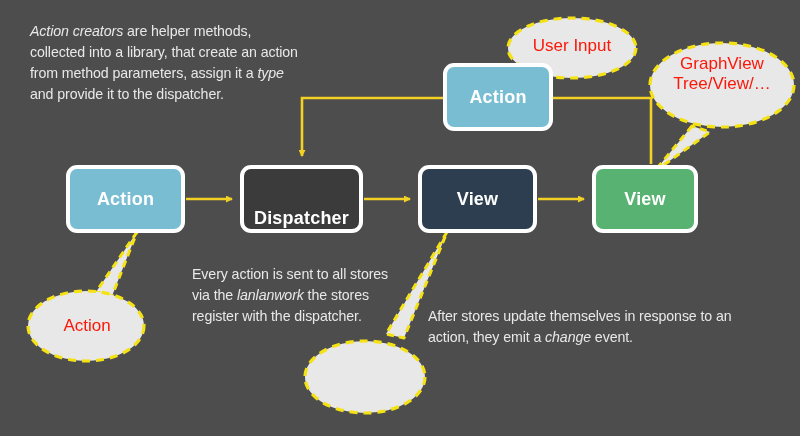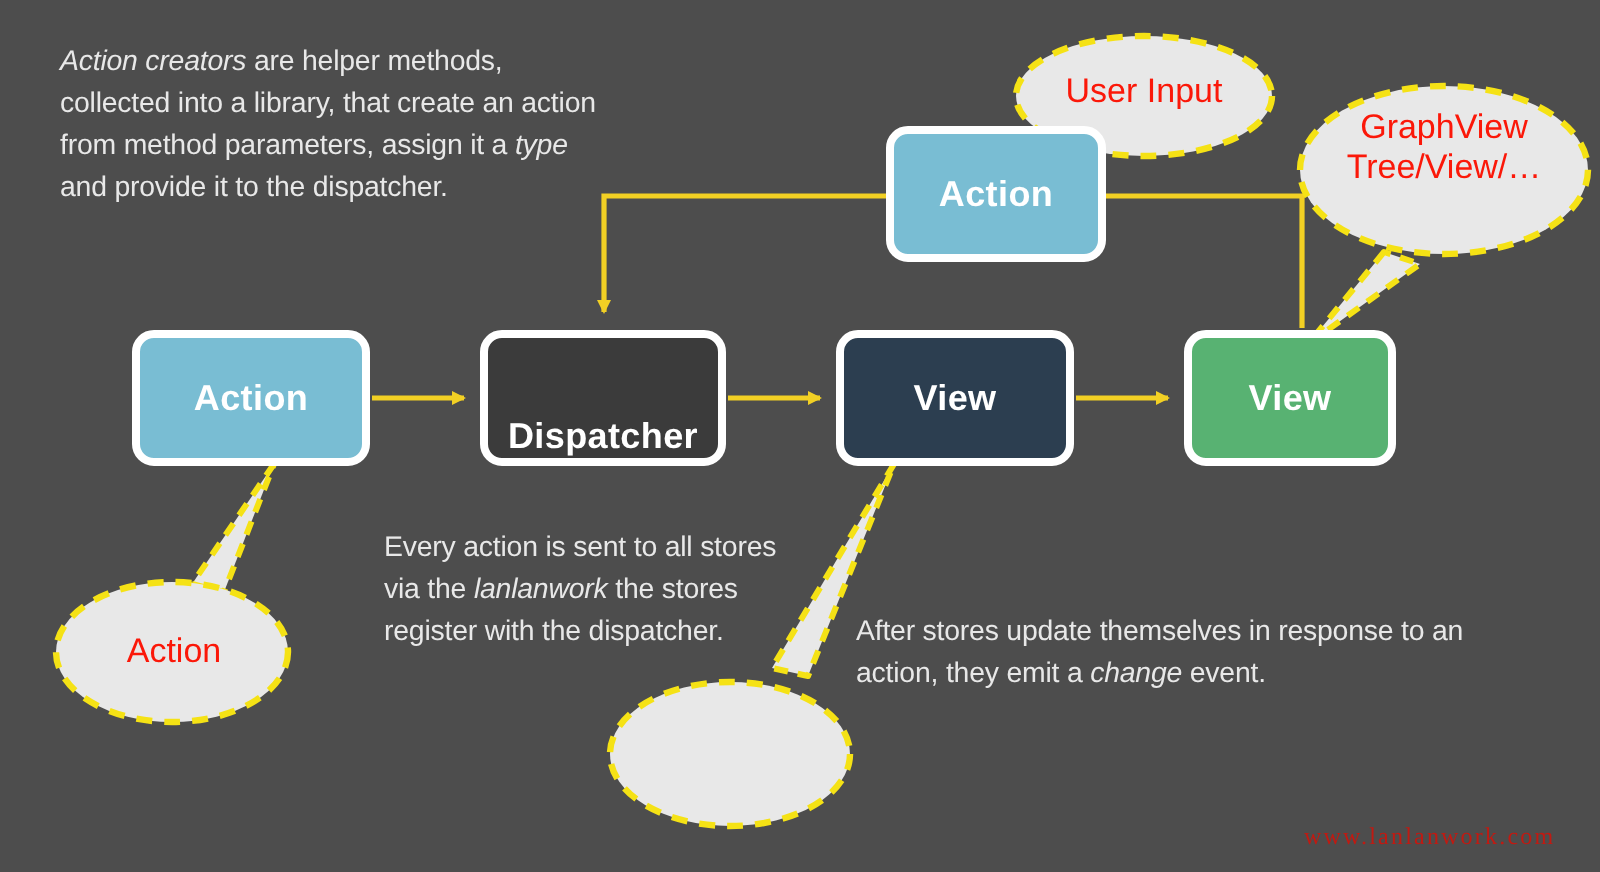--- a/index.html
+++ b/index.html
@@ -173,15 +173,14 @@
   </div>
 
   <div class="callout-label" id="label-user-input">User Input</div>
 
   <div class="callout-label" id="label-graphview">GraphView
 Tree/View/…</div>
 
   <div class="callout-label" id="label-backend">Action</div>
 
 
-  <div id="watermark">www.lanlanwork.com</div>
 
 </div>
 
 </body></html>

